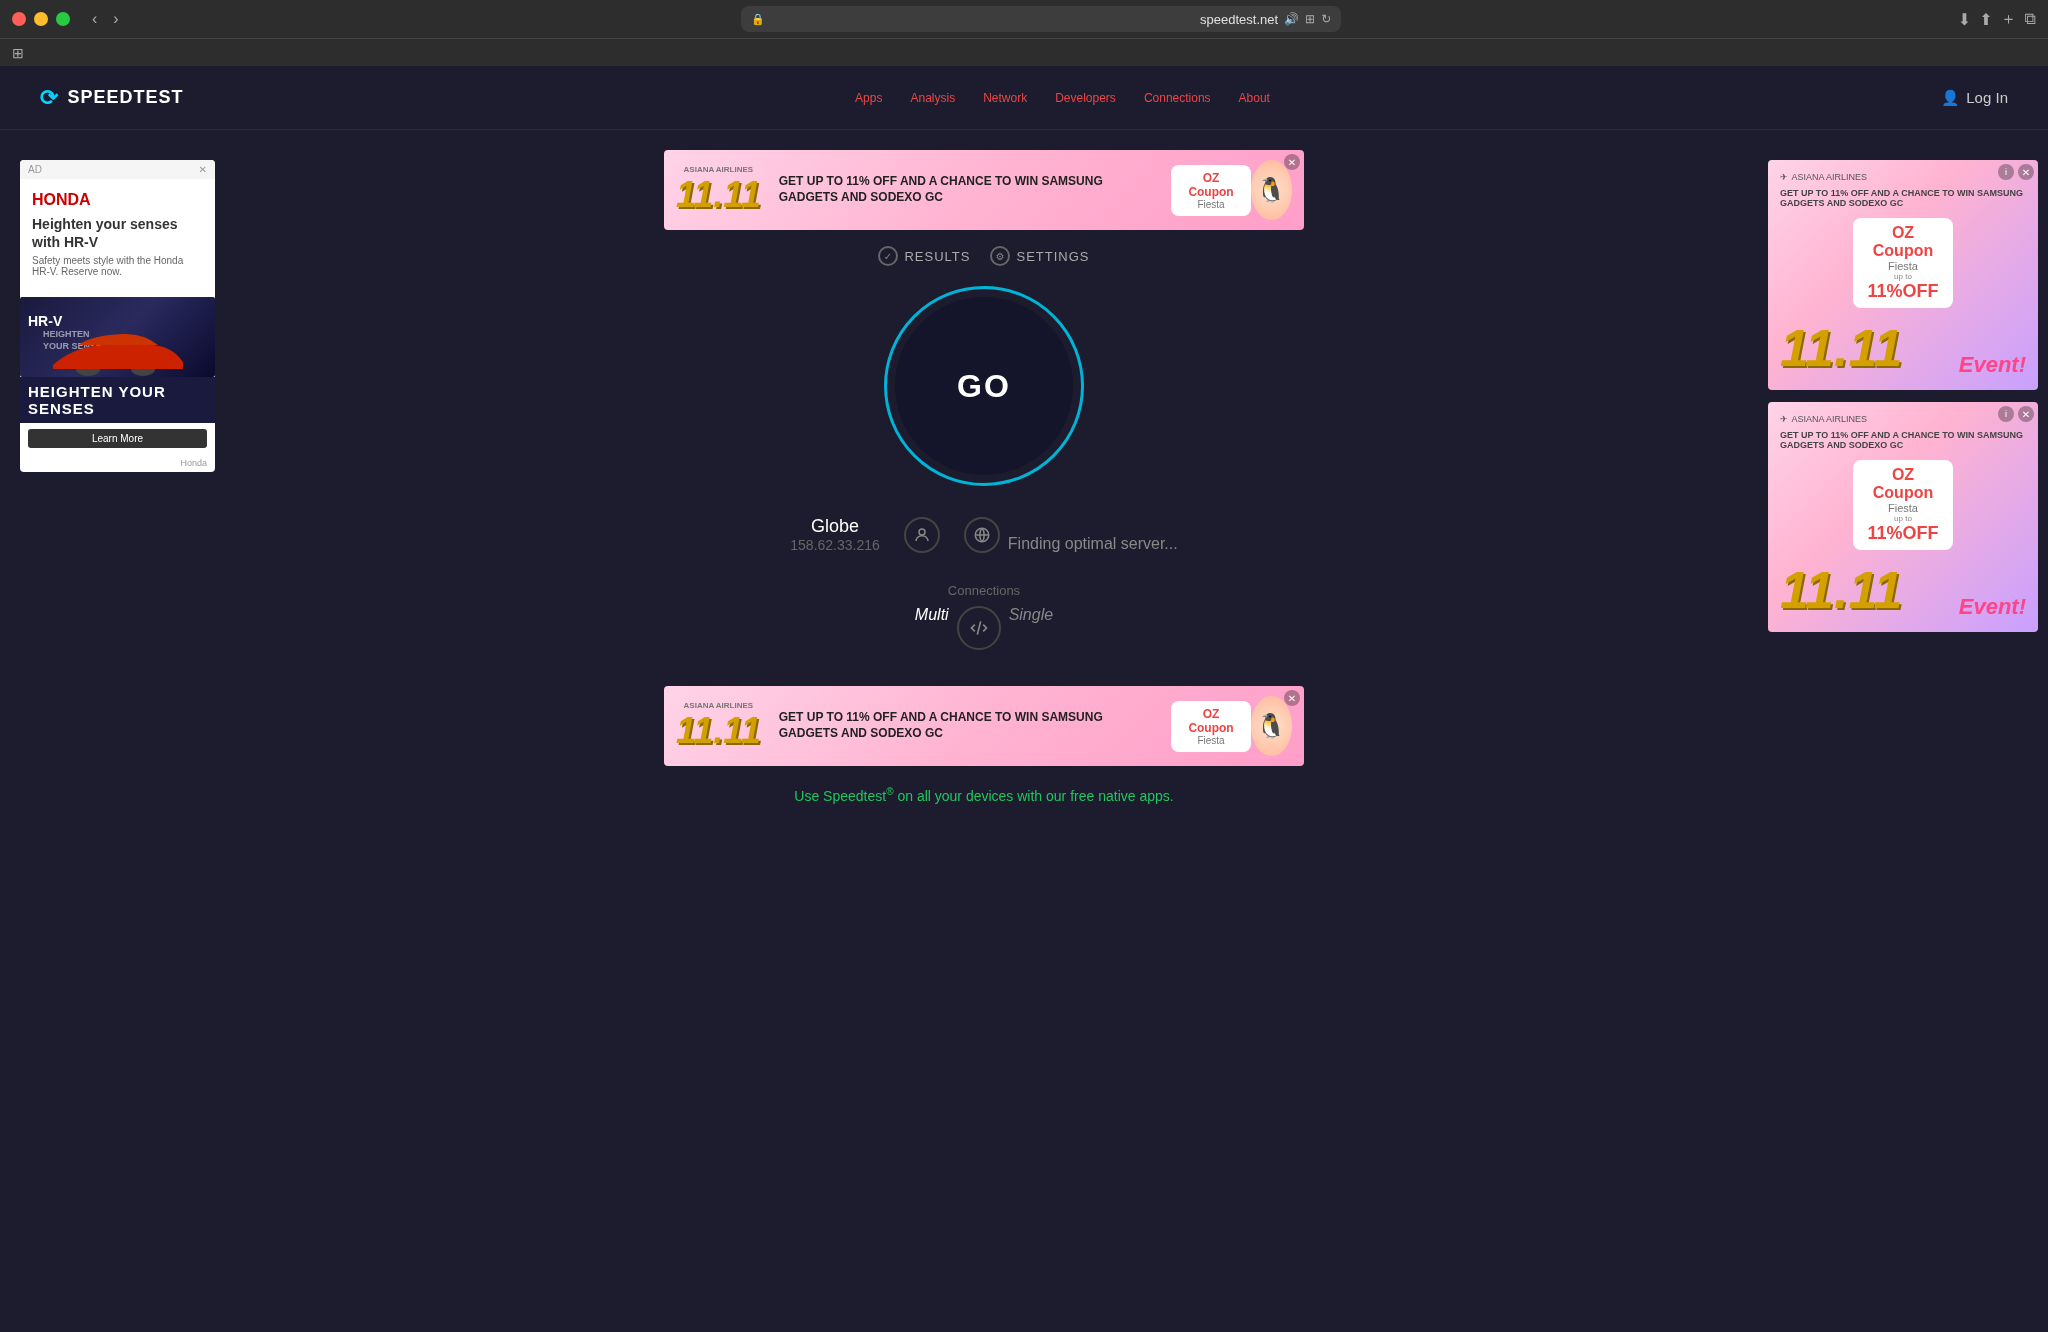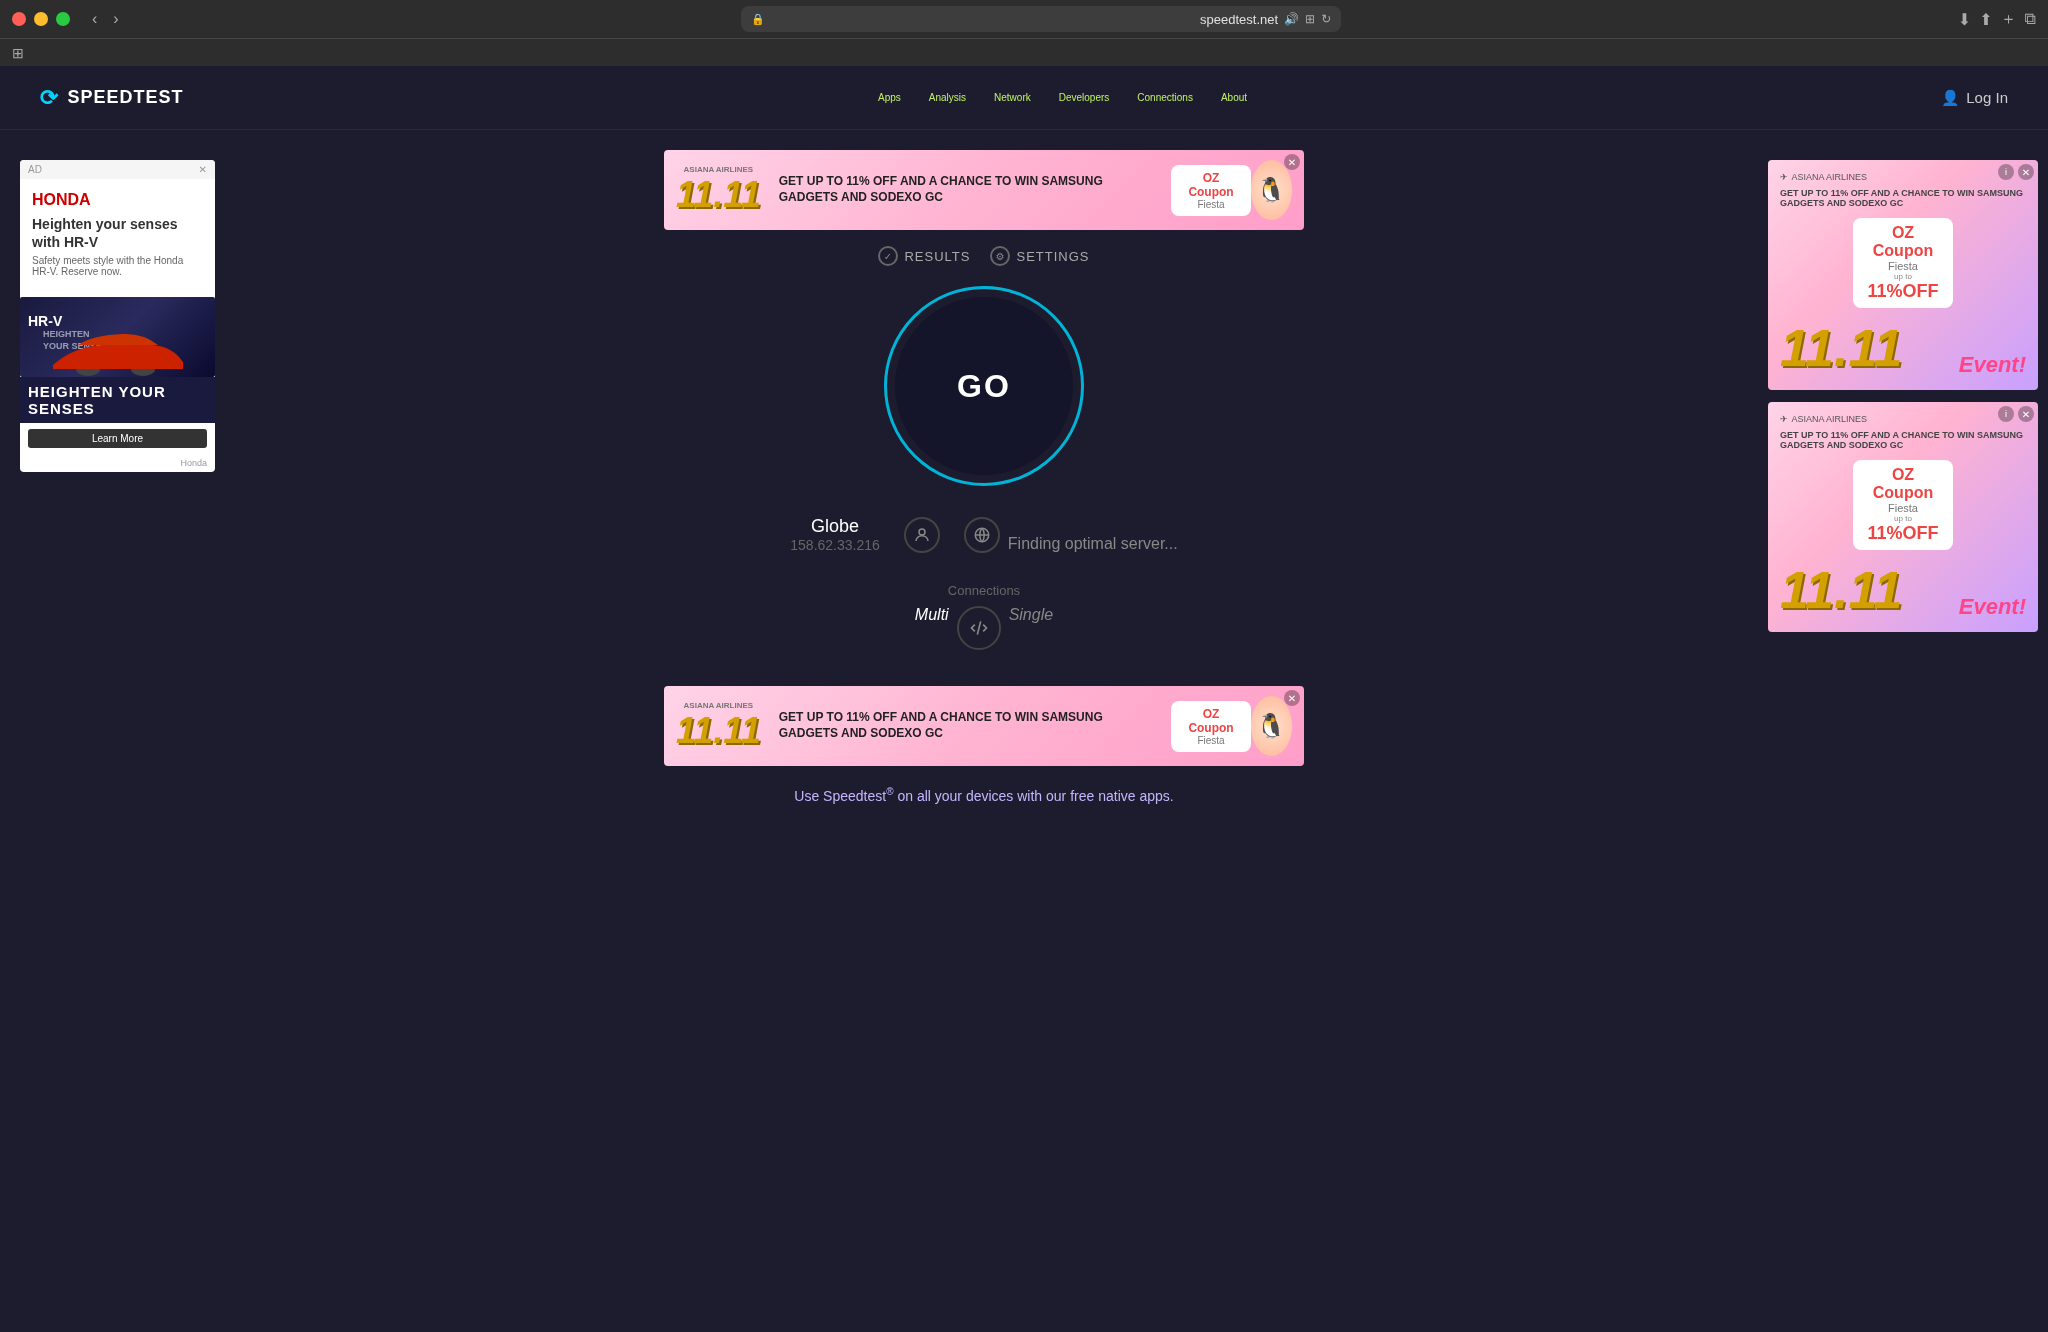--- a/index.html
+++ b/index.html
@@ -91,23 +91,23 @@
       font-weight: 700;
       letter-spacing: 1px;
     }
     .nav-logo .logo-icon { color: #00d4ff; font-size: 22px; }
     .nav-links {
       display: flex;
       align-items: center;
       gap: 28px;
     }
     .nav-link {
-      color: #bef264;
+      color: #ef4444;
       text-decoration: none;
-      font-size: 10px;
+      font-size: 12px;
       cursor: pointer;
     }
     .nav-login {
       display: flex;
       align-items: center;
       gap: 6px;
       color: #ccc;
       cursor: pointer;
       font-size: 15px;
     }
@@ -404,21 +404,21 @@
       display: flex;
       align-items: center;
       justify-content: space-between;
       padding: 8px 12px;
       position: relative;
       overflow: hidden;
     }
 
     
     .footer-text {
-      color: #c4b5fd;
+      color: #22c55e;
       font-size: 14px;
       text-align: center;
       padding: 20px;
     }
     .footer-text sup { font-size: 10px; }
 
     
     .sidebar-right {
       width: 280px;
       min-width: 280px;

